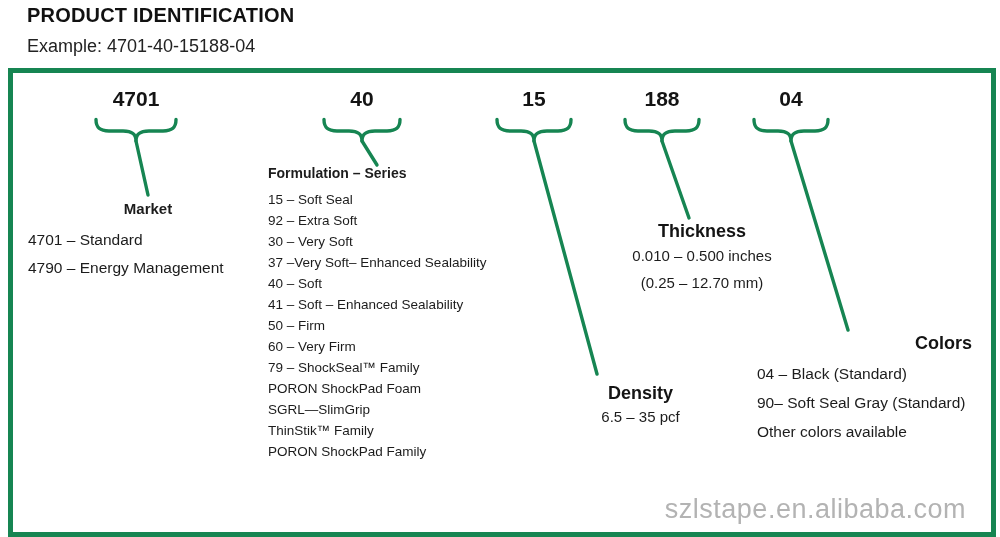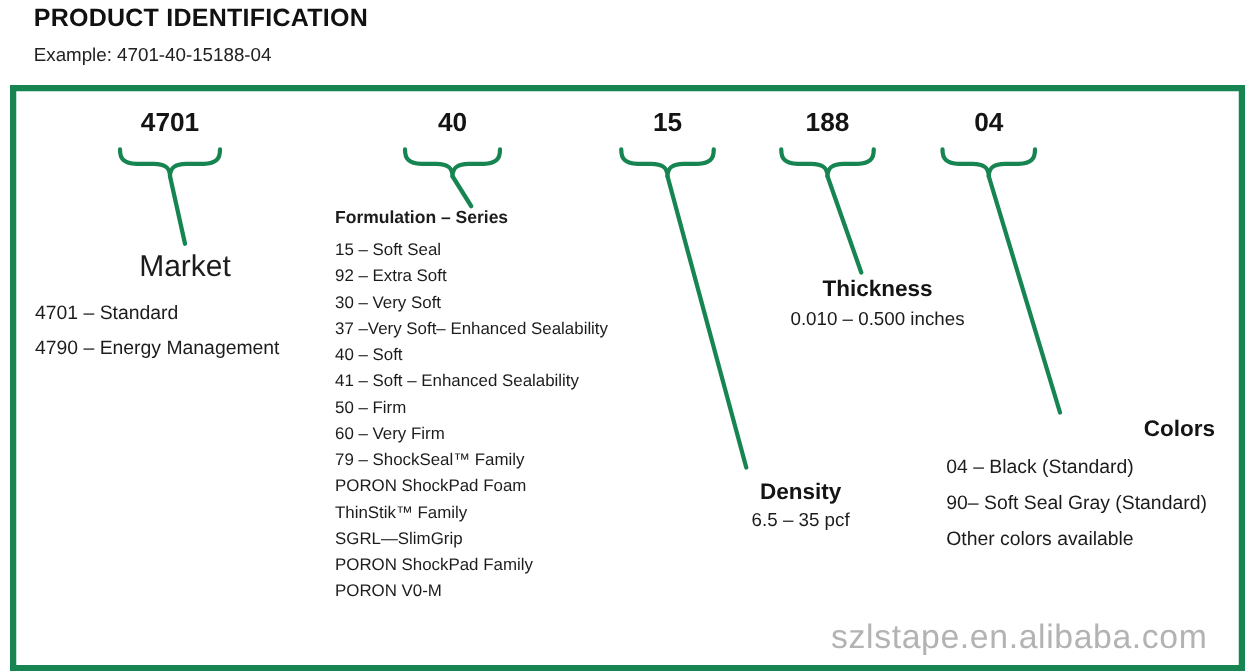--- a/index.html
+++ b/index.html
@@ -2,28 +2,28 @@
 <html><head>
 <meta charset="utf-8">
 <style>
   html,body{margin:0;padding:0;background:#ffffff;}
   #stage{
     position:relative;width:1000px;height:537px;overflow:hidden;
     font-family:"Liberation Sans",sans-serif;color:#1c1c1c;background:#ffffff;
   }
   .abs{position:absolute;}
   #page-title{left:27px;top:4px;font-size:20px;font-weight:700;letter-spacing:.2px;color:#111;}
-  #example-line{left:27px;top:36px;font-size:15px;color:#222;}
+  #example-line{left:27px;top:36px;font-size:18px;color:#222;}
   #diagram-box{left:8px;top:68px;width:978px;height:459px;border:5px solid #168552;background:#ffffff;}
   #connector-svg{left:0;top:0;width:1000px;height:537px;pointer-events:none;}
   .seg{top:87px;width:110px;text-align:center;font-size:21px;font-weight:700;color:#141414;}
   .sec-title{font-weight:700;font-size:18px;color:#141414;}
   
   #market{left:28px;top:200px;width:245px;}
-  #market .title{text-align:center;font-size:24px;font-weight:400;width:240px;margin:0 0 9px 0;}
+  #market .title{text-align:center;font-size:15px;font-weight:700;width:240px;margin:0 0 9px 0;}
   #market .item{font-size:15.5px;line-height:27.5px;}
   
   #formulation{left:268px;top:165px;width:250px;}
   #formulation .title{font-size:14px;font-weight:700;margin:0 0 8px 0;}
   #formulation .item{font-size:13.5px;line-height:21px;white-space:nowrap;}
   
   #density{left:553px;top:383px;width:175px;text-align:center;}
   #density .line{font-size:15px;line-height:26px;}
   
   #thickness{left:607px;top:221px;width:190px;text-align:center;}
@@ -77,34 +77,34 @@
     <div class="item">15 – Soft Seal</div>
     <div class="item">92 – Extra Soft</div>
     <div class="item">30 – Very Soft</div>
     <div class="item">37 –Very Soft– Enhanced Sealability</div>
     <div class="item">40 – Soft</div>
     <div class="item">41 – Soft – Enhanced Sealability</div>
     <div class="item">50 – Firm</div>
     <div class="item">60 – Very Firm</div>
     <div class="item">79 – ShockSeal™ Family</div>
     <div class="item">PORON ShockPad Foam</div>
+    <div class="item">SGRL—SlimGrip</div>
     <div class="item">ThinStik™ Family</div>
-    <div class="item">SGRL—SlimGrip</div>
     <div class="item">PORON ShockPad Family</div>
-    <div class="item">PORON V0-M</div>
   </div>
 
   <div class="abs" id="density">
     <div class="sec-title">Density</div>
     <div class="line">6.5 – 35 pcf</div>
   </div>
 
   <div class="abs" id="thickness">
     <div class="sec-title">Thickness</div>
     <div class="line">0.010 – 0.500 inches</div>
+    <div class="line">(0.25 – 12.70 mm)</div>
   </div>
 
   <div class="abs" id="colors-sec">
     <div class="sec-title title">Colors</div>
     <div class="item">04 – Black (Standard)</div>
     <div class="item">90– Soft Seal Gray (Standard)</div>
     <div class="item">Other colors available</div>
   </div>
 
   <div class="abs" id="watermark">szlstape.en.alibaba.com</div>

